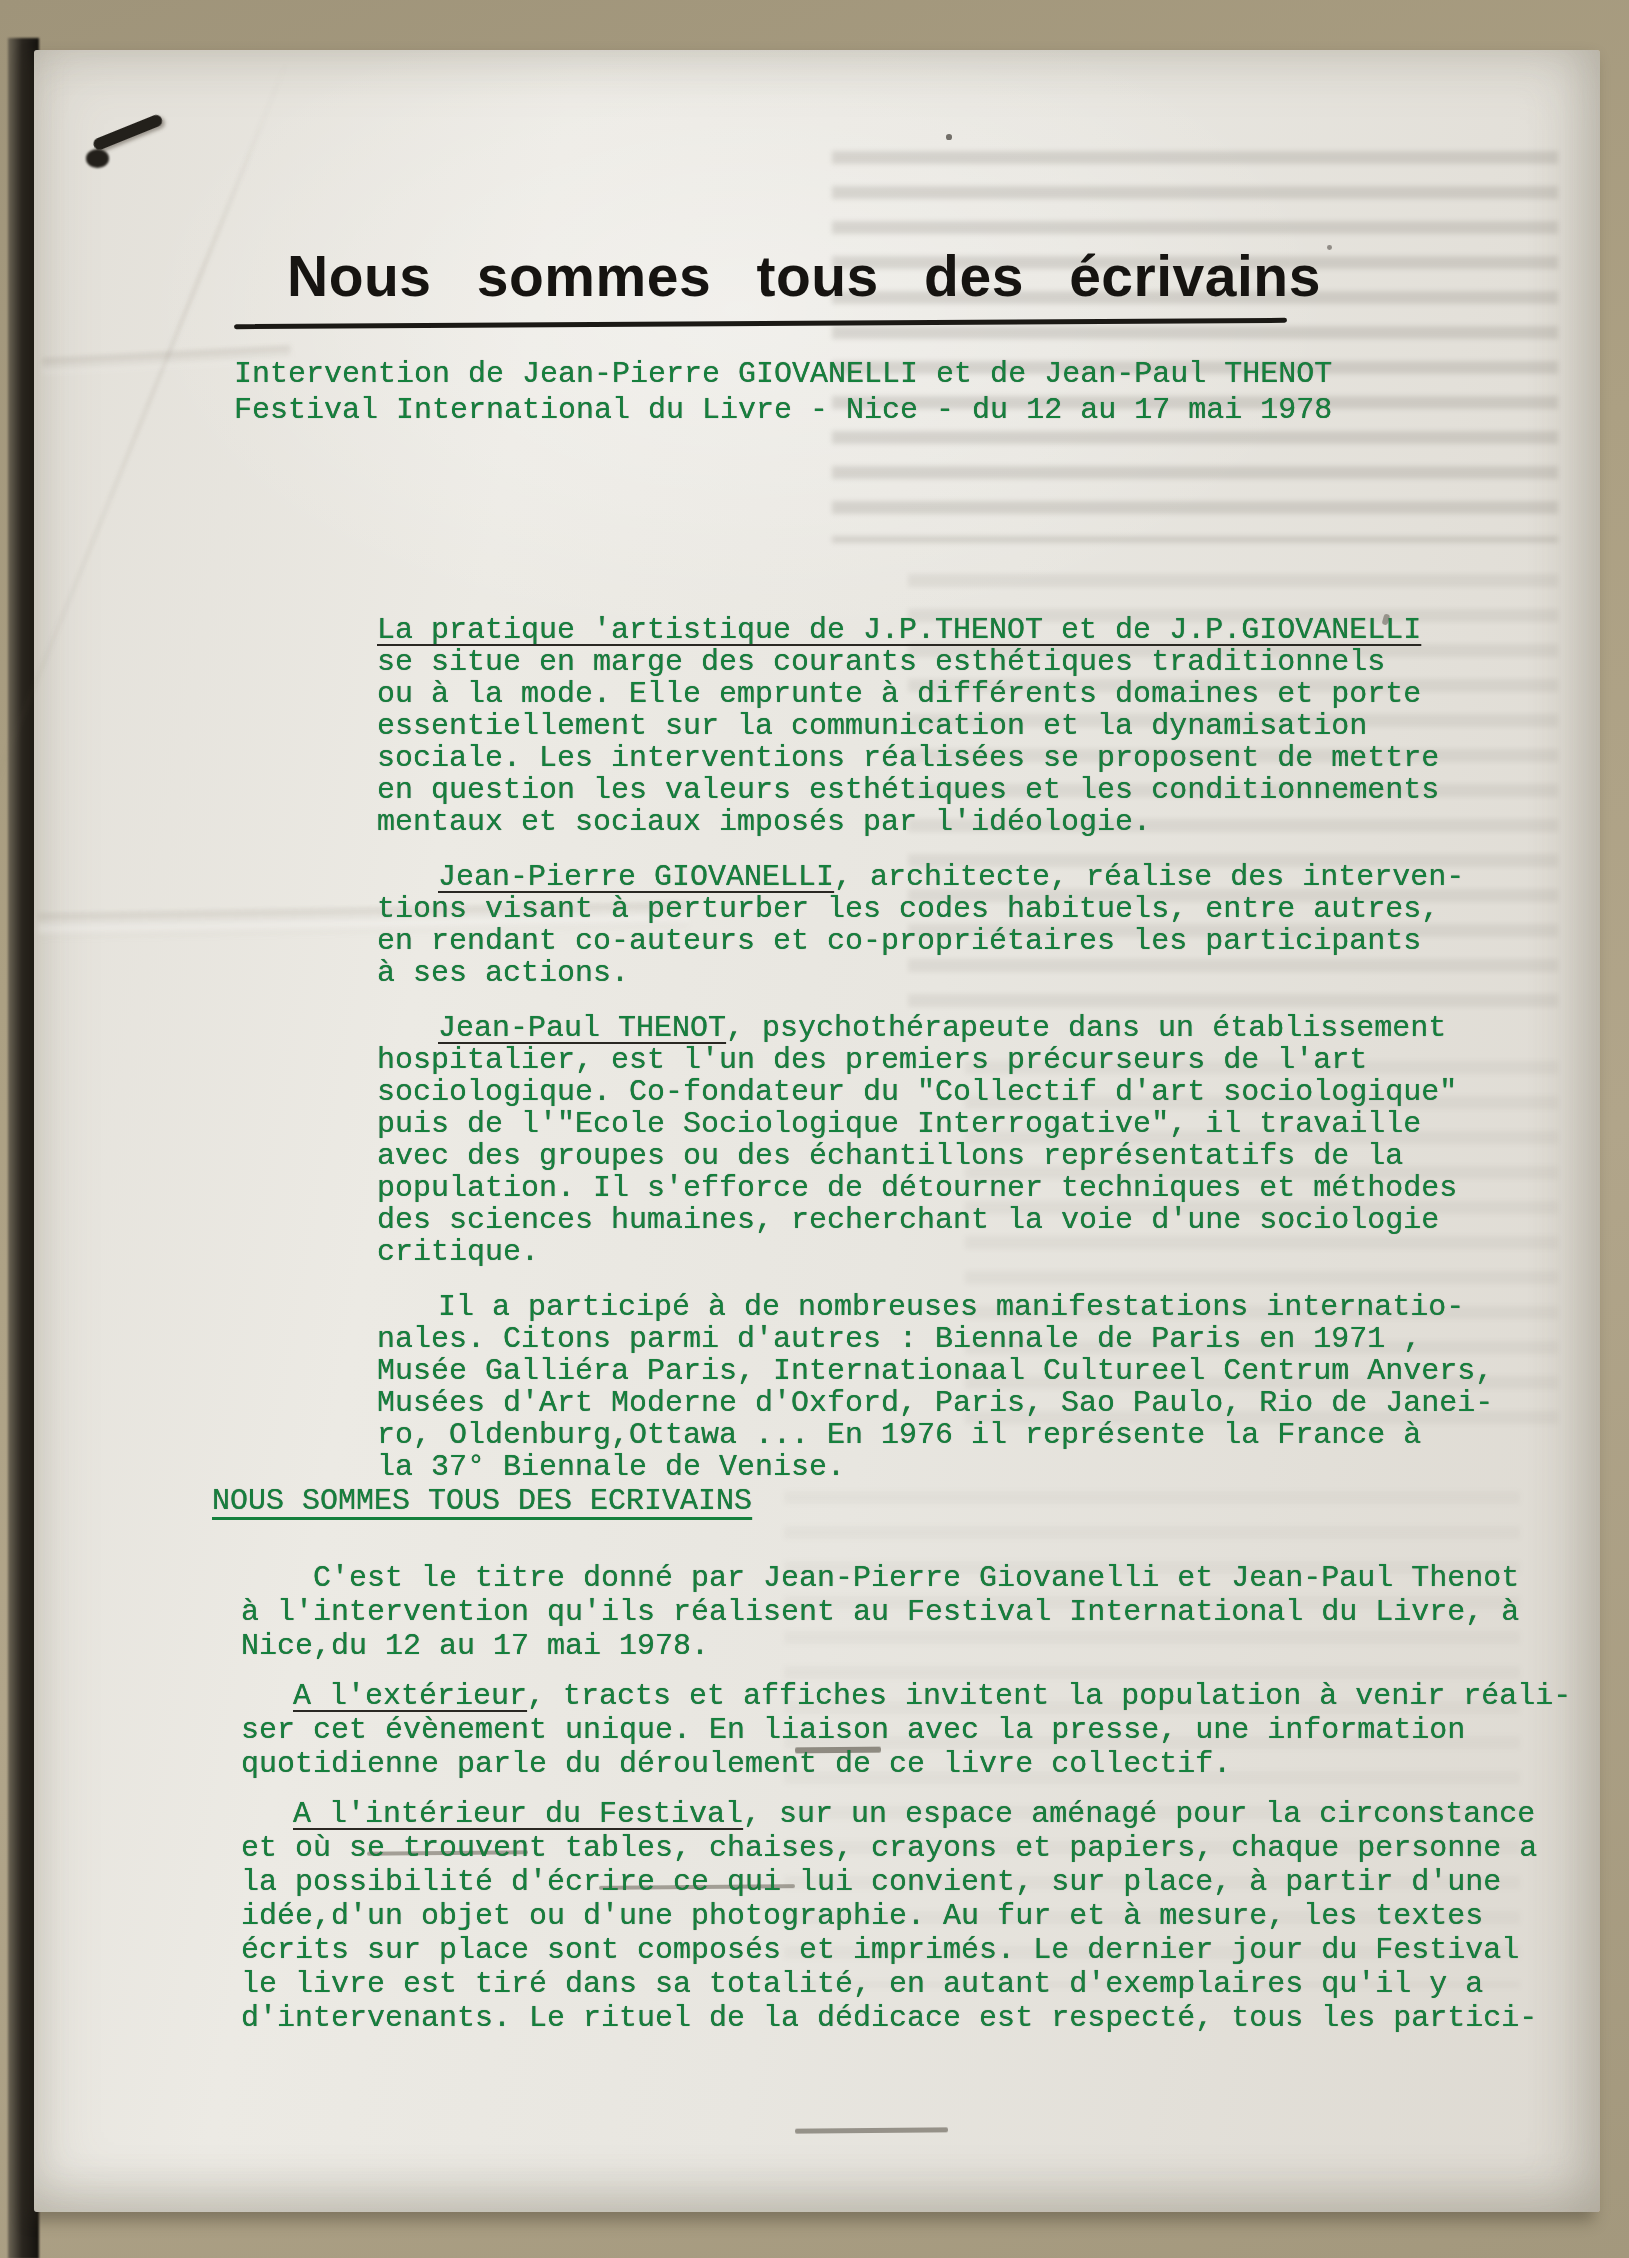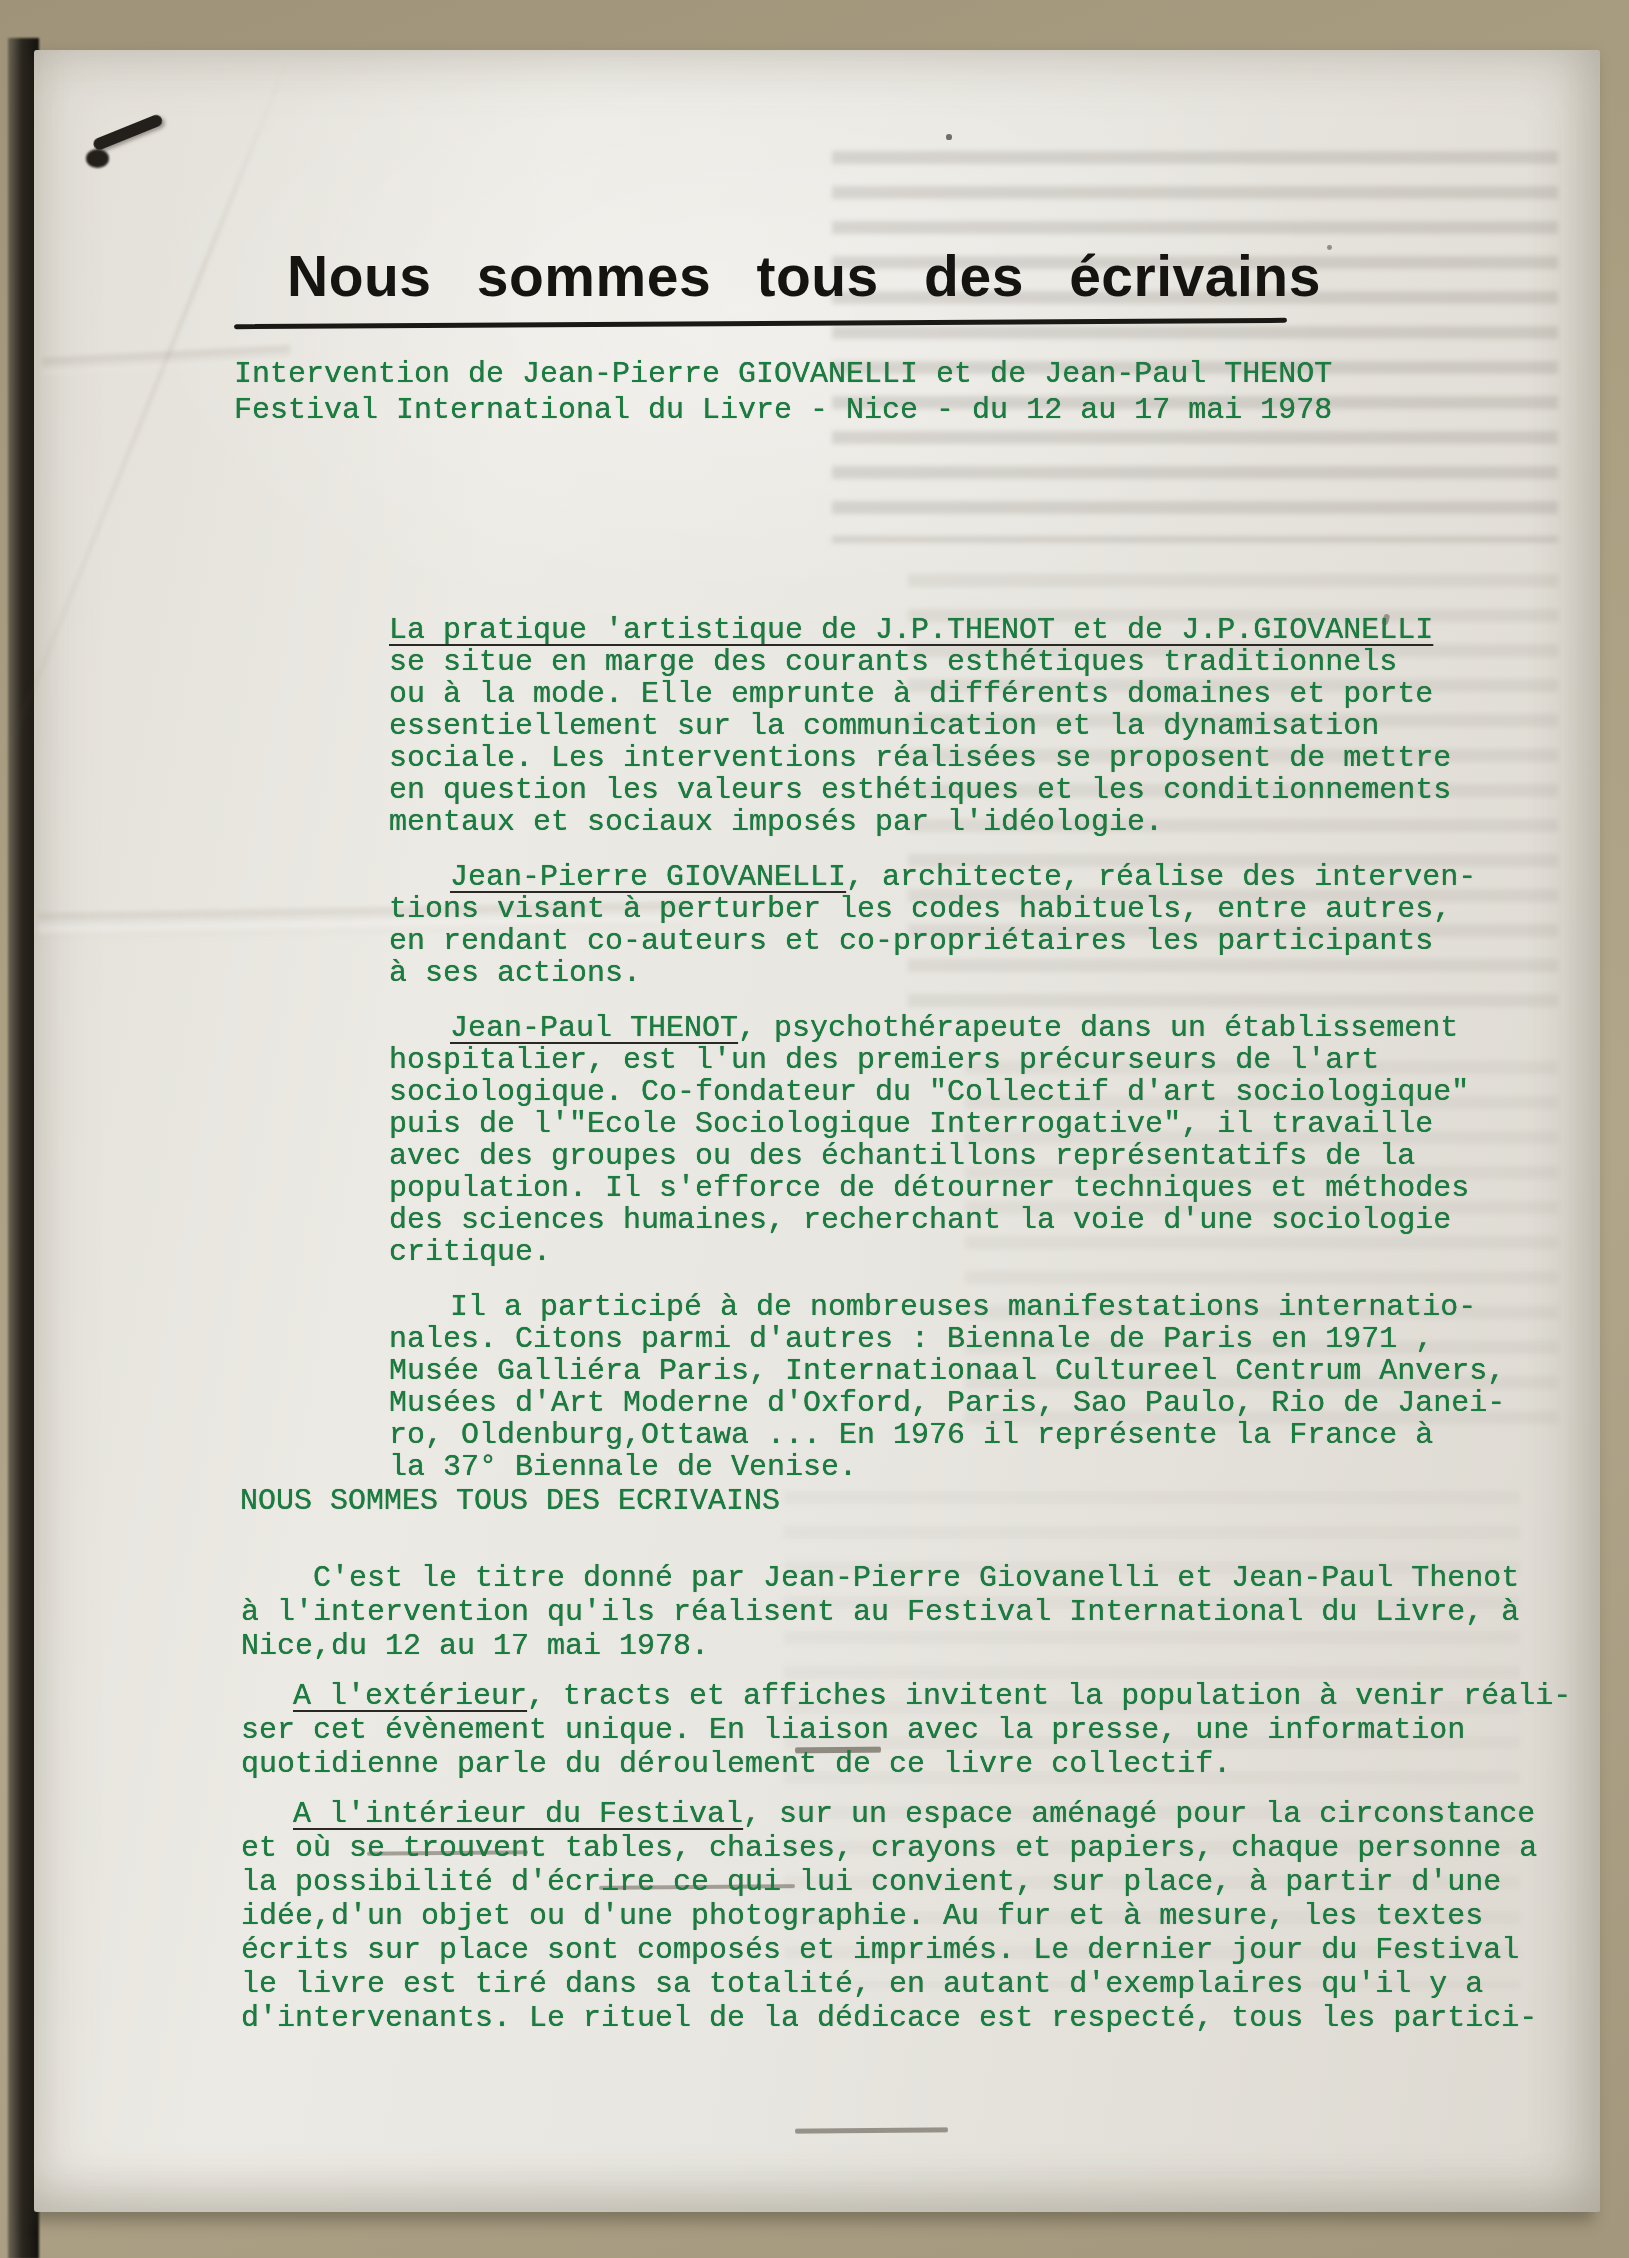--- a/index.html
+++ b/index.html
@@ -73,29 +73,29 @@
     position:absolute;left:234px;top:321px;width:1053px;height:4.8px;
     background:#1b1915;border-radius:2.9px;transform:rotate(-0.35deg);z-index:4;
   }
   .tw{
     font-family:"Liberation Mono","DejaVu Sans Mono",monospace;
     font-size:30px;color:#15803d;white-space:pre;
     text-shadow:0 0 0.7px rgba(38,36,32,0.8);
   }
   .subtitle{position:absolute;left:234px;top:356px;line-height:36px;z-index:4;}
   .intro{position:absolute;left:373px;top:614px;width:1147px;z-index:4;}
-  .intro p{margin:0 0 23px 16px;line-height:32px;}
+  .intro p{margin:0 0 23px 4px;line-height:32px;}
   .intro p.ind{text-indent:61px;}
   .lead{
     text-decoration:underline;text-decoration-thickness:2.4px;text-underline-offset:5.7px;
     text-decoration-color:#2a2823;
   }
   .sec-heading{
-    position:absolute;left:240px;top:1484px;z-index:4;
-    text-decoration-thickness:2.9px;text-underline-offset:7.6px;
+    position:absolute;left:212px;top:1484px;z-index:4;
+    text-decoration:underline;text-decoration-thickness:2.9px;text-underline-offset:7.6px;
   }
   .lower{position:absolute;left:225px;top:1545px;width:1357px;z-index:4;}
   .lower p{margin:16px;line-height:34px;}
   .lower p.ind-lg{text-indent:72px;}
   .lower p.ind-sm{text-indent:52px;}
   .pencil{
     position:absolute;height:3.8px;background:rgba(104,98,88,0.55);
     border-radius:1.9px;filter:blur(0.7px);z-index:3;transform:rotate(-0.5deg);
   }
   .pencil-ceci{left:795px;top:1747px;width:86px;height:5.7px;background:rgba(95,90,80,0.65);}

